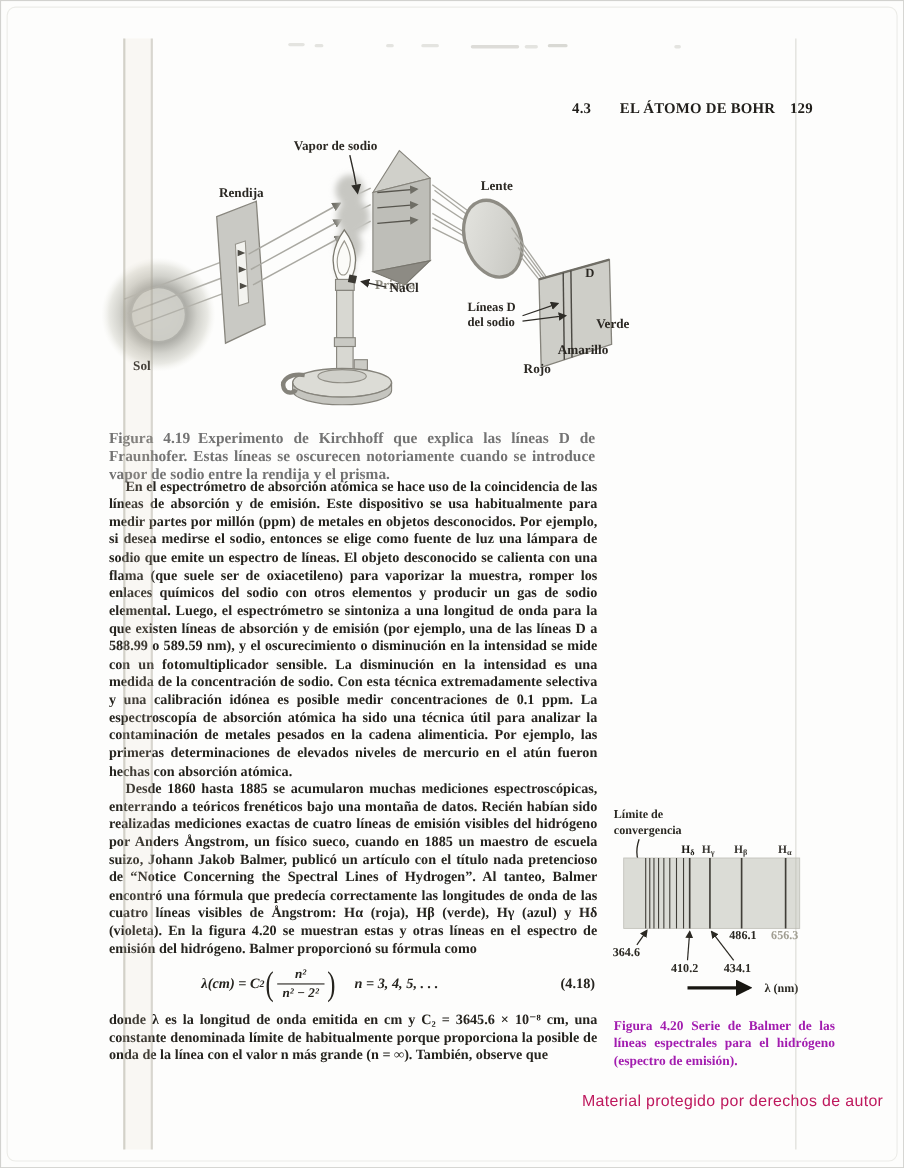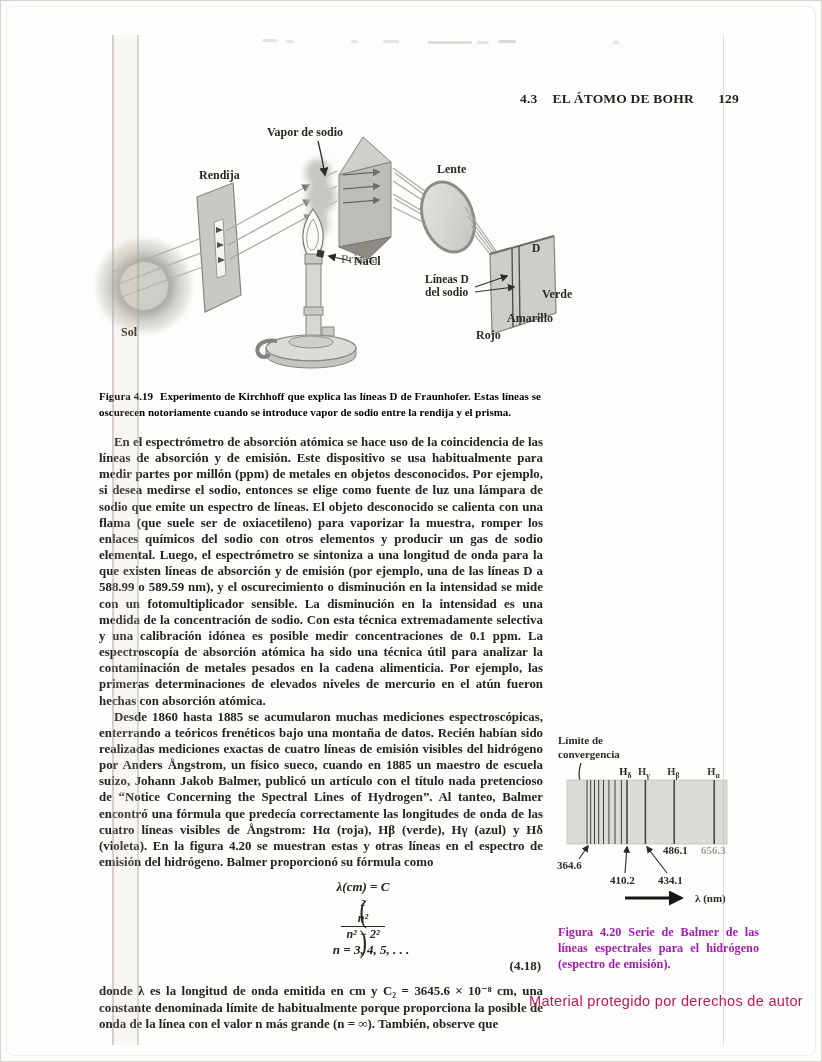--- a/index.html
+++ b/index.html
@@ -9,39 +9,39 @@
   
   .crease{position:absolute;top:34px;bottom:16px;pointer-events:none;z-index:40;}
   .crease.c1{left:111px;width:2px;background:rgba(165,160,145,.48);}
   .crease.c2{left:136px;width:2px;background:rgba(165,160,145,.42);}
   .crease.c3{left:722px;width:1px;background:rgba(180,177,167,.45);}
   .crease.band{left:113px;width:23px;background:rgba(224,216,190,.14);}
   .smudge{position:absolute;height:3px;background:#e4e4e0;border-radius:2px;filter:blur(.6px);pointer-events:none;}
 
   
   .runhead{position:absolute;left:519px;top:90px;width:219px;display:flex;align-items:baseline;font-weight:bold;font-size:13.5px;color:#211f1b;letter-spacing:.2px;}
-  .runhead .sec{margin-right:15px;}
+  .runhead .sec{margin-right:26px;}
   .runhead .ttl{flex:1;}
   .runhead .pg{margin-left:12px;}
 
   
   .fig419{position:absolute;left:70px;top:114px;width:545px;height:262px;}
   .slabel{font-family:"Liberation Serif","DejaVu Serif",serif;font-weight:bold;font-size:12px;fill:#2b2823;}
   .slabel.sm{font-size:11.5px;}
   .slabel.gray{fill:#8d8b81;font-weight:bold;}
 
-  .caption419{position:absolute;left:98px;top:377px;width:442px;font-size:11px;line-height:15.8px;font-weight:bold;color:#000000;text-align:justify;}
+  .caption419{position:absolute;left:98px;top:377px;width:442px;font-size:14px;line-height:15.8px;font-weight:bold;color:#737373;text-align:justify;}
   .cap-label{margin-right:7px;}
 
   
   .bodycol{position:absolute;left:98px;top:433px;width:444px;font-size:12.9px;line-height:16.15px;font-weight:bold;color:#26241f;text-align:justify;}
   .bodycol p{margin:0;text-indent:15px;}
   .bodycol p.noindent{text-indent:0;}
 
-  .equation{display:flex;align-items:center;margin:9px 0 9px 84px;font-size:13px;color:#26241f;flex-direction:column;}
+  .equation{display:flex;align-items:center;margin:9px 0 9px 84px;font-size:13px;color:#26241f;}
   .it{font-style:italic;}
   .frac{display:inline-block;vertical-align:middle;text-align:center;font-size:12px;line-height:1.15;margin:0 1px;}
   .frac .num{display:block;border-bottom:1.2px solid #26241f;padding:0 5px 1px;}
   .frac .den{display:block;padding:1px 5px 0;}
   .bigp{font-size:31px;font-weight:normal;transform:scaleX(.72);display:inline-block;line-height:0;color:#26241f;}
   .eq-cond{margin-left:16px;font-weight:bold;}
   .eqnum{margin-left:auto;margin-right:2px;font-weight:bold;}
   sub.eqsub{font-size:9px;font-style:italic;}
 
   

